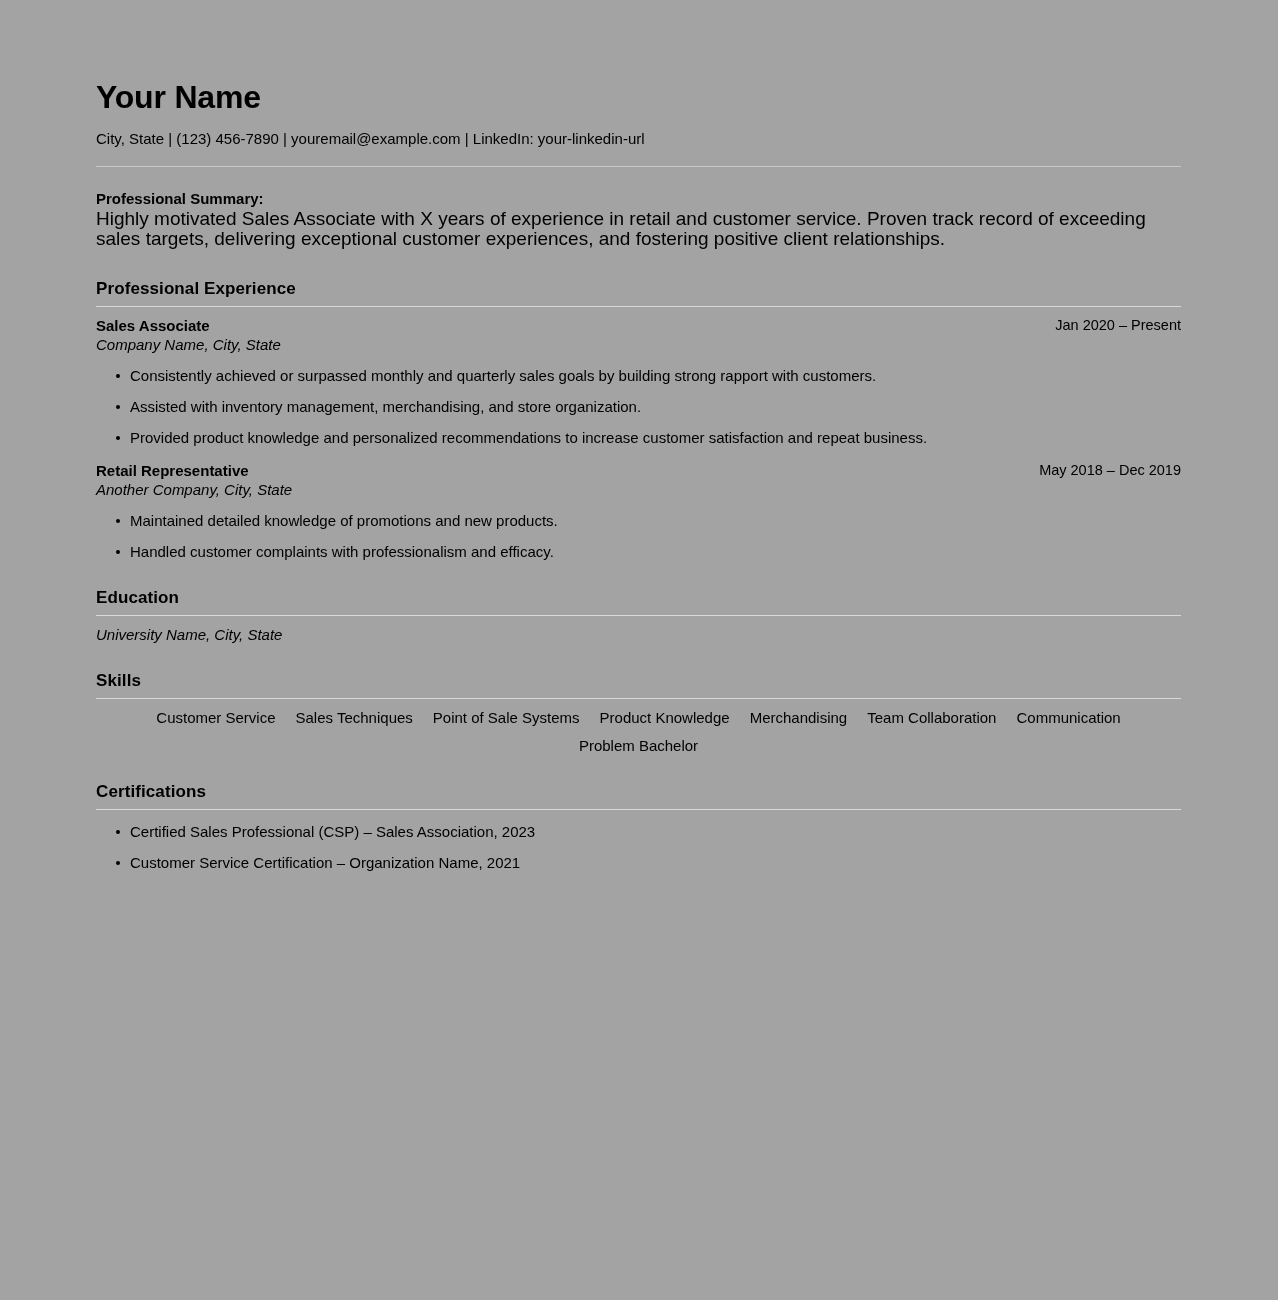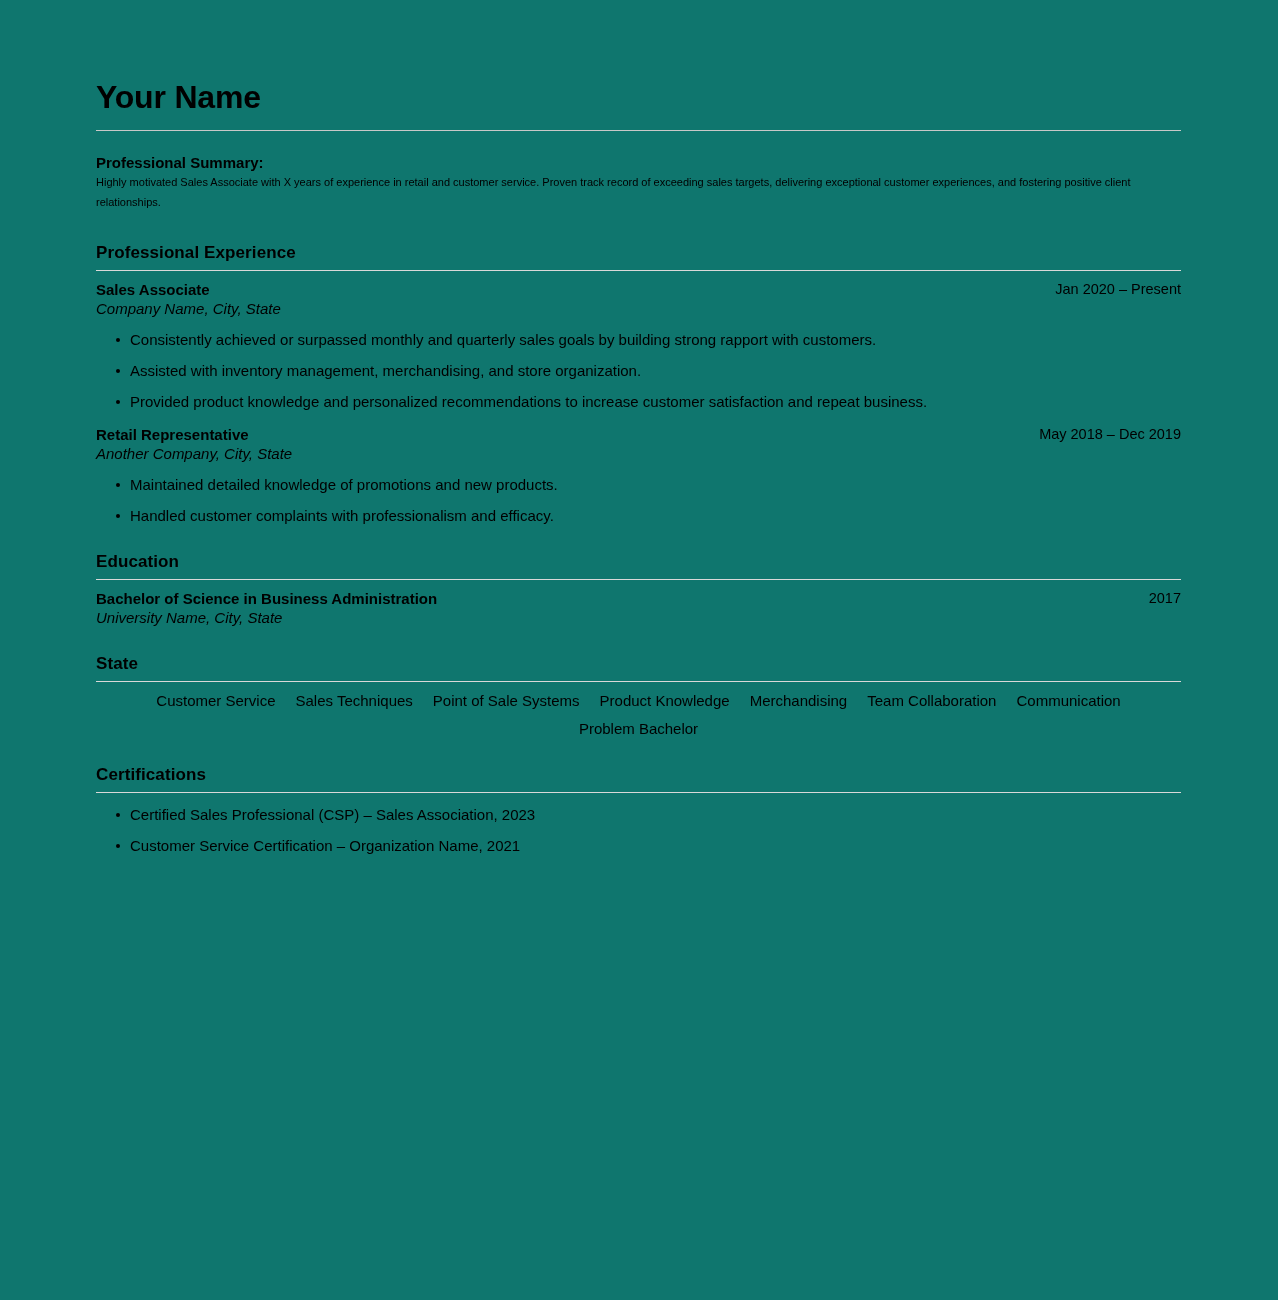--- a/index.html
+++ b/index.html
@@ -12,21 +12,21 @@
     width: 1278px;
     height: 1300px;
     font-family: "Liberation Sans", sans-serif;
     color: #000000;
     -webkit-font-smoothing: antialiased;
   }
   .page {
     position: relative;
     width: 1278px;
     height: 1300px;
-    background: #0f766e;
+    background: #a3a3a3;
     box-sizing: border-box;
     padding: 78px 97px 0 96px;
   }
   .resume {
     width: 1085px;
   }
 
   
   .name {
     font-size: 32px;
@@ -51,21 +51,21 @@
   .summary-block {
     margin-bottom: 30px;
   }
   .summary-label {
     font-size: 15px;
     font-weight: bold;
     line-height: 19px;
     margin: 0 0 1px 0;
   }
   .summary-text {
-    font-size: 11px;
+    font-size: 19px;
     line-height: 19.5px;
     margin: 0;
     text-align: left;
   }
 
   
   .section {
     margin-bottom: 26px;
   }
   .section-title {
@@ -158,20 +158,21 @@
   }
 </style>
 </head>
 <body>
 
 <div class="page">
   <div class="resume">
 
     <div>
       <h1 class="name">Your Name</h1>
+      <div class="contact-line">City, State | (123) 456-7890 | youremail@example.com | LinkedIn: your-linkedin-url</div>
       <hr class="header-rule">
     </div>
 
     <div class="summary-block">
       <div class="summary-label">Professional Summary:</div>
       <p class="summary-text">Highly motivated Sales Associate with X years of experience in retail and customer service. Proven track record of exceeding sales targets, delivering exceptional customer experiences, and fostering positive client relationships.</p>
     </div>
 
     <div class="section">
       <h2 class="section-title">Professional Experience</h2>
@@ -203,30 +204,26 @@
           </ul>
         </div>
 
       </div>
     </div>
 
     <div class="section">
       <h2 class="section-title">Education</h2>
       <hr class="section-rule">
       <div class="entry edu-entry">
-        <div class="entry-head">
-          <span class="entry-title">Bachelor of Science in Business Administration</span>
-          <span class="entry-date">2017</span>
-        </div>
         <div class="entry-sub">University Name, City, State</div>
       </div>
     </div>
 
     <div class="section">
-      <h2 class="section-title">State</h2>
+      <h2 class="section-title">Skills</h2>
       <hr class="section-rule">
       <div class="skills-list">
         <span class="skill">Customer Service</span>
         <span class="skill">Sales Techniques</span>
         <span class="skill">Point of Sale Systems</span>
         <span class="skill">Product Knowledge</span>
         <span class="skill">Merchandising</span>
         <span class="skill">Team Collaboration</span>
         <span class="skill">Communication</span>
         <span class="skill">Problem Bachelor</span>

